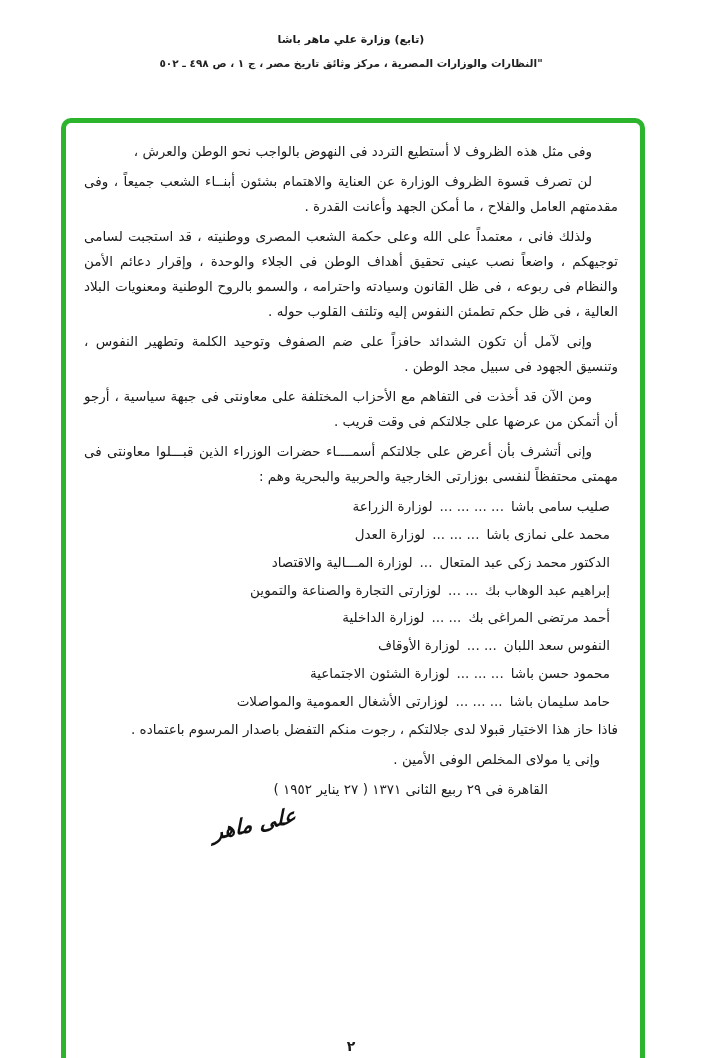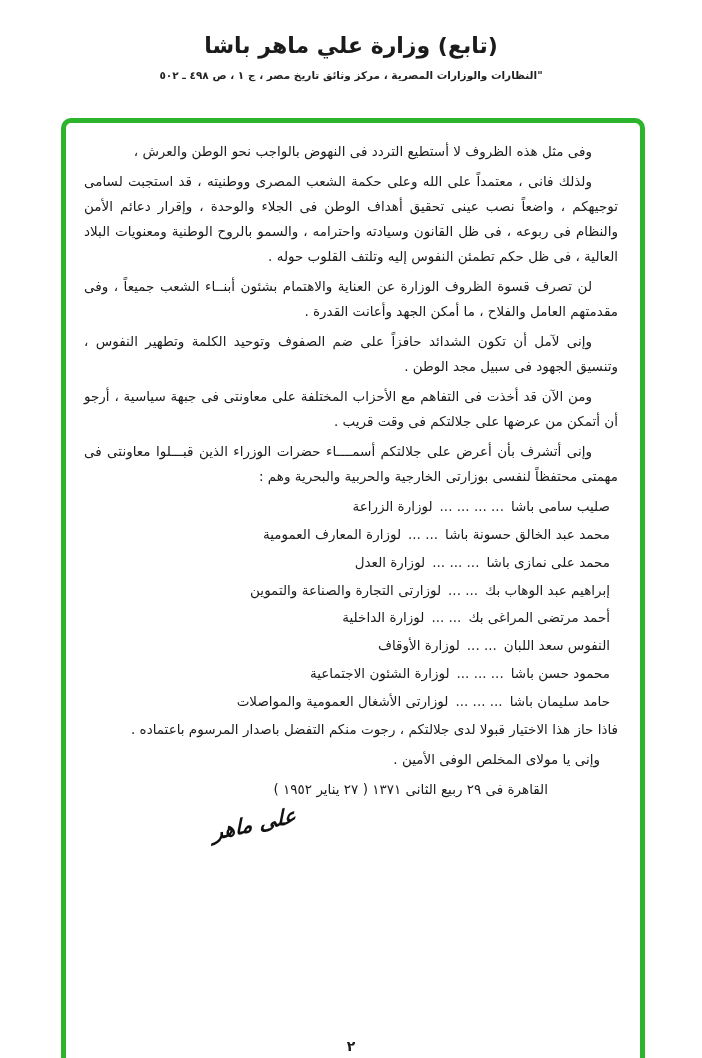--- a/index.html
+++ b/index.html
@@ -2,21 +2,21 @@
 <html lang="ar"><head>
 <meta charset="utf-8">
 <style>
   * { margin:0; padding:0; box-sizing:border-box; }
   html,body { background:#ffffff; }
   body {
     width:702px; height:1058px; position:relative; overflow:hidden;
     font-family:"DejaVu Sans", sans-serif; color:#1b1b1b;
   }
   .header { direction:rtl; text-align:center; padding-top:33px; }
-  .header .title { font-size:22px; font-weight:bold; letter-spacing:0.5px; }
+  .header .title { font-size:11px; font-weight:bold; letter-spacing:0.5px; }
   .header .source { font-size:10.5px; font-weight:bold; margin-top:11px; color:#222; }
 
   .doc-frame {
     position:absolute; top:118px; left:61px; width:584px; height:1024px;
     border:5px solid #2db42d; border-radius:10px;
     padding:16px 22px 10px 18px;
     direction:rtl; overflow:hidden;
   }
   .doc-frame p {
     font-size:13.5px; line-height:1.85; text-align:justify;
@@ -46,35 +46,35 @@
 <body>
 
 <div class="header">
   <div class="title">(تابع) وزارة علي ماهر باشا</div>
   <div class="source">"النظارات والوزارات المصرية ، مركز وثائق تاريخ مصر ، ج ١ ، ص ٤٩٨ ـ ٥٠٢</div>
 </div>
 
 <div class="doc-frame" style="border-color: rgb(45, 180, 45);">
 
   <p>وفى مثل هذه الظروف لا أستطيع التردد فى النهوض بالواجب نحو الوطن والعرش ،</p>
+  <p>لن تصرف قسوة الظروف الوزارة عن العناية والاهتمام بشئون أبنــاء الشعب جميعاً ، وفى مقدمتهم العامل والفلاح ، ما أمكن الجهد وأعانت القدرة .</p>
   <p>ولذلك فانى ، معتمداً على الله وعلى حكمة الشعب المصرى ووطنيته ، قد استجبت لسامى توجيهكم ، واضعاً نصب عينى تحقيق أهداف الوطن فى الجلاء والوحدة ، وإقرار دعائم الأمن والنظام فى ربوعه ، فى ظل القانون وسيادته واحترامه ، والسمو بالروح الوطنية ومعنويات البلاد العالية ، فى ظل حكم تطمئن النفوس إليه وتلتف القلوب حوله .</p>
-  <p>لن تصرف قسوة الظروف الوزارة عن العناية والاهتمام بشئون أبنــاء الشعب جميعاً ، وفى مقدمتهم العامل والفلاح ، ما أمكن الجهد وأعانت القدرة .</p>
   <p>وإنى لآمل أن تكون الشدائد حافزاً على ضم الصفوف وتوحيد الكلمة وتطهير النفوس ، وتنسيق الجهود فى سبيل مجد الوطن .</p>
   <p>ومن الآن قد أخذت فى التفاهم مع الأحزاب المختلفة على معاونتى فى جبهة سياسية ، أرجو أن أتمكن من عرضها على جلالتكم فى وقت قريب .</p>
   <p>وإنى أتشرف بأن أعرض على جلالتكم أسمــــاء حضرات الوزراء الذين قبـــلوا معاونتى فى مهمتى محتفظاً لنفسى بوزارتى الخارجية والحربية والبحرية وهم :</p>
 
   <div class="ministers">
     <div class="minister-row">
       <span>صليب سامى باشا</span><span class="dots">... ... ... ...</span><span>لوزارة الزراعة</span>
     </div>
     <div class="minister-row">
-      <span>محمد عبد الخالق حسونة باشا</span><span class="dots">... ...</span><span>لوزارة المعارف العمومية</span>
+      <span>محمد على نمازى باشا</span><span class="dots">... ... ...</span><span>لوزارة العدل</span>
     </div>
     <div class="minister-row">
-      <span>محمد على نمازى باشا</span><span class="dots">... ... ...</span><span>لوزارة العدل</span>
+      <span>الدكتور محمد زكى عبد المتعال</span><span class="dots">...</span><span>لوزارة المـــالية والاقتصاد</span>
     </div>
     <div class="minister-row">
       <span>إبراهيم عبد الوهاب بك</span><span class="dots">... ...</span><span>لوزارتى التجارة والصناعة والتموين</span>
     </div>
     <div class="minister-row">
       <span>أحمد مرتضى المراغى بك</span><span class="dots">... ...</span><span>لوزارة الداخلية</span>
     </div>
     <div class="minister-row">
       <span>النفوس سعد اللبان</span><span class="dots">... ...</span><span>لوزارة الأوقاف</span>
     </div>

